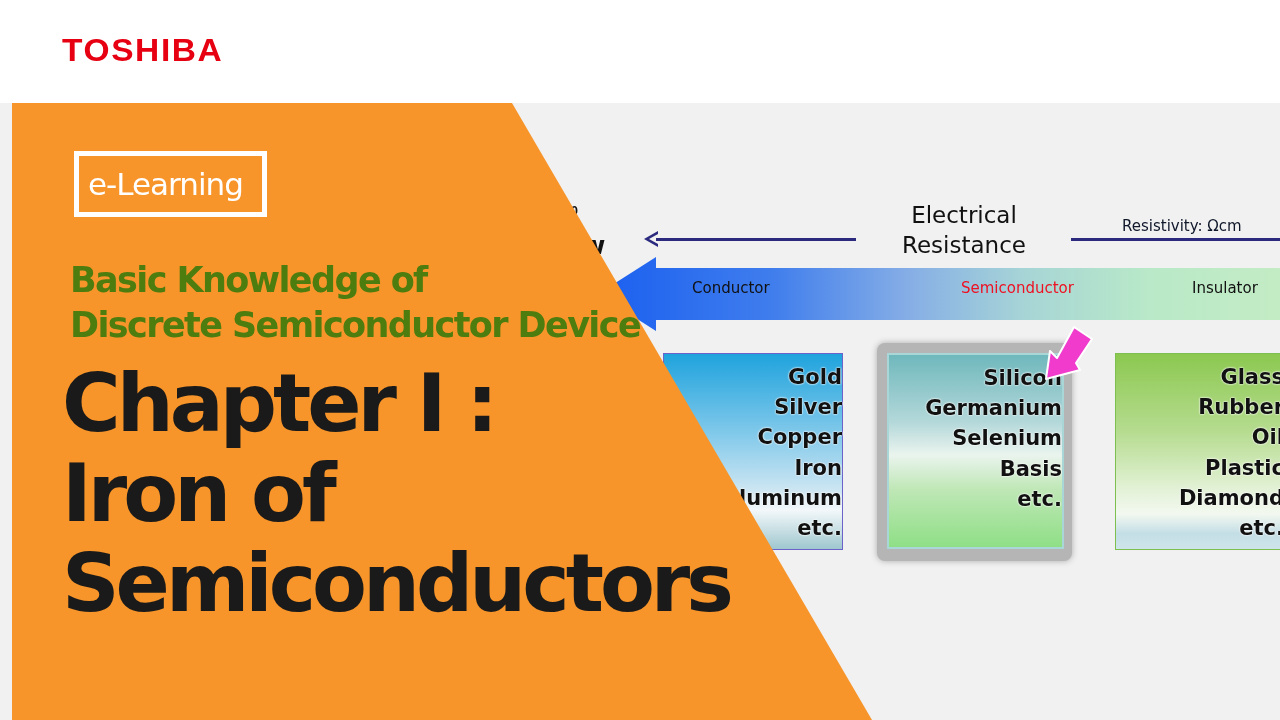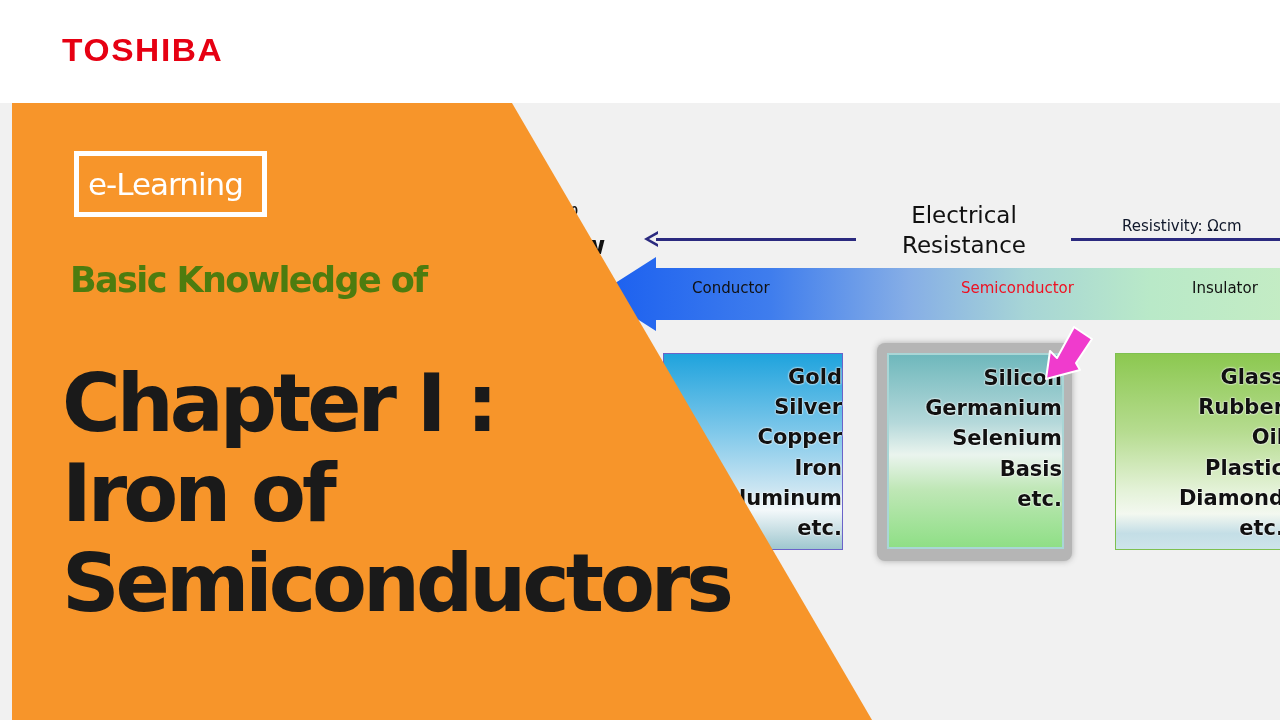--- a/index.html
+++ b/index.html
@@ -114,20 +114,21 @@
     </svg>
   </div>
 
   <div class="banner">
     <svg width="1280" height="617" style="position:absolute;left:0;top:0">
       <polygon points="0,0 500,0 860,617 0,617" fill="#f7952a"></polygon>
     </svg>
     <div class="elearn">e-Learning</div>
     <div class="subtitle">
       <div>Basic Knowledge of</div>
+      <div>Discrete Semiconductor Device</div>
     </div>
     <div class="chapter">
       <div>Chapter I :</div>
       <div>Iron of</div>
       <div>Semiconductors</div>
     </div>
   </div>
 </div>
 
 </body></html>

